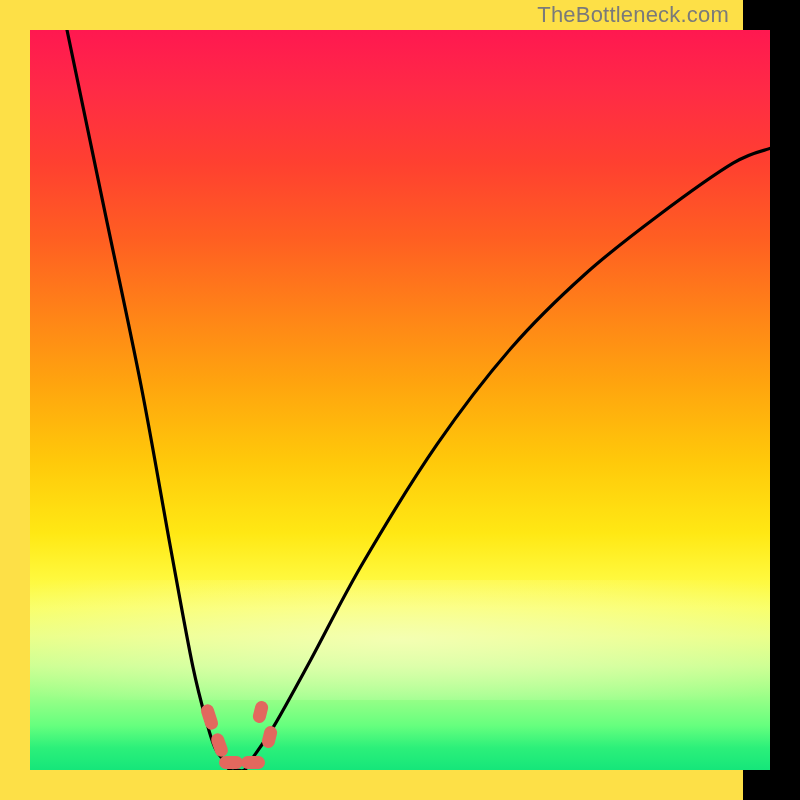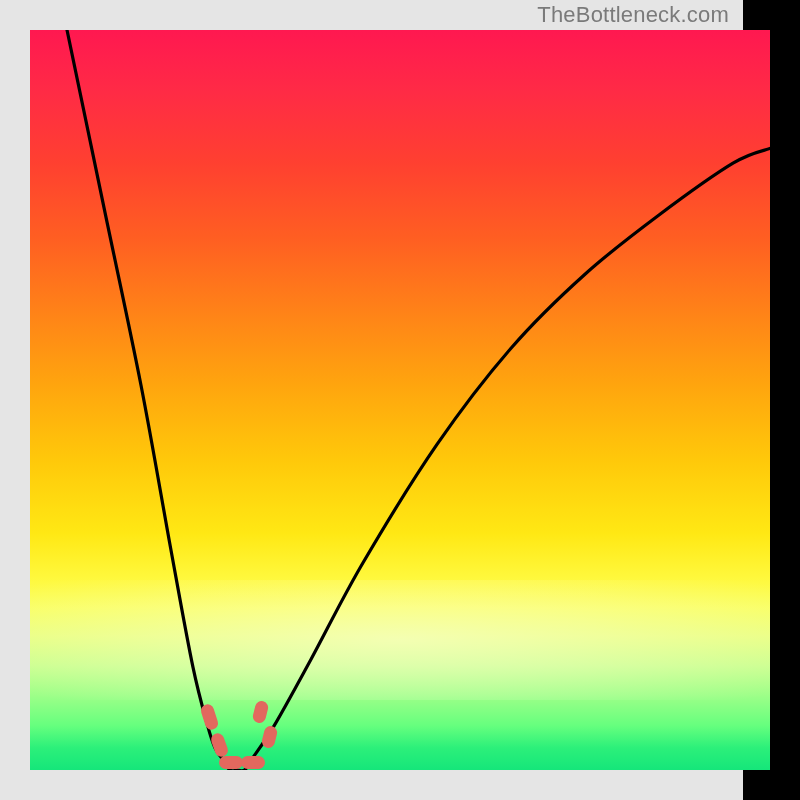--- a/index.html
+++ b/index.html
@@ -10,21 +10,21 @@
     overflow: hidden;
     background: #000;
     font-family: Arial, Helvetica, sans-serif;
   }
   .frame {
     position: absolute;
     left: 0;
     top: 0;
     width: 743px;
     height: 800px;
-    background: #e5e5e5;
+    background: #fde047;
   }
   .watermark {
     position: absolute;
     top: 2px;
     right: 14px;
     color: #7a7a7a;
     font-size: 22px;
     font-weight: 500;
     letter-spacing: 0.2px;
   }

